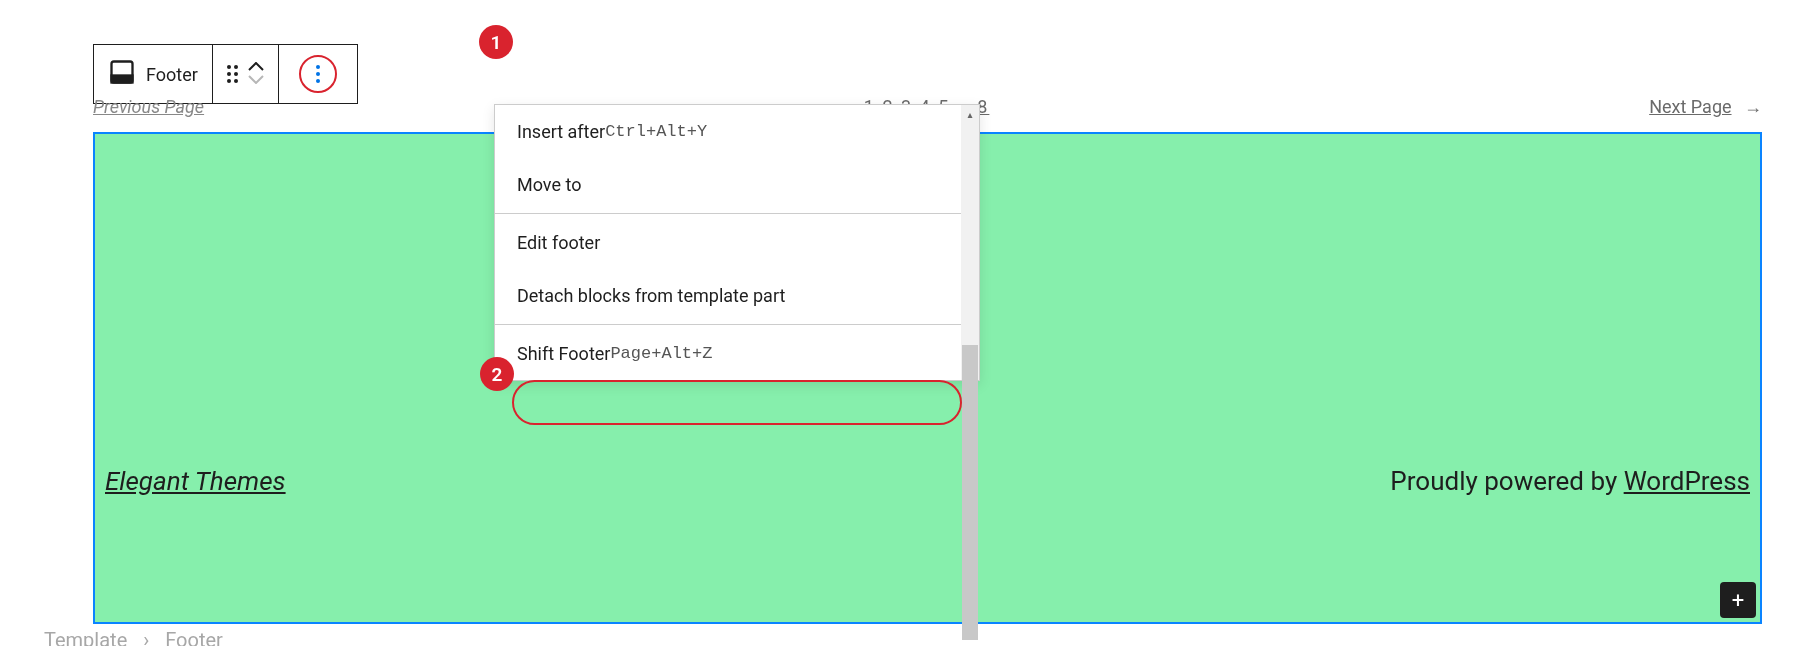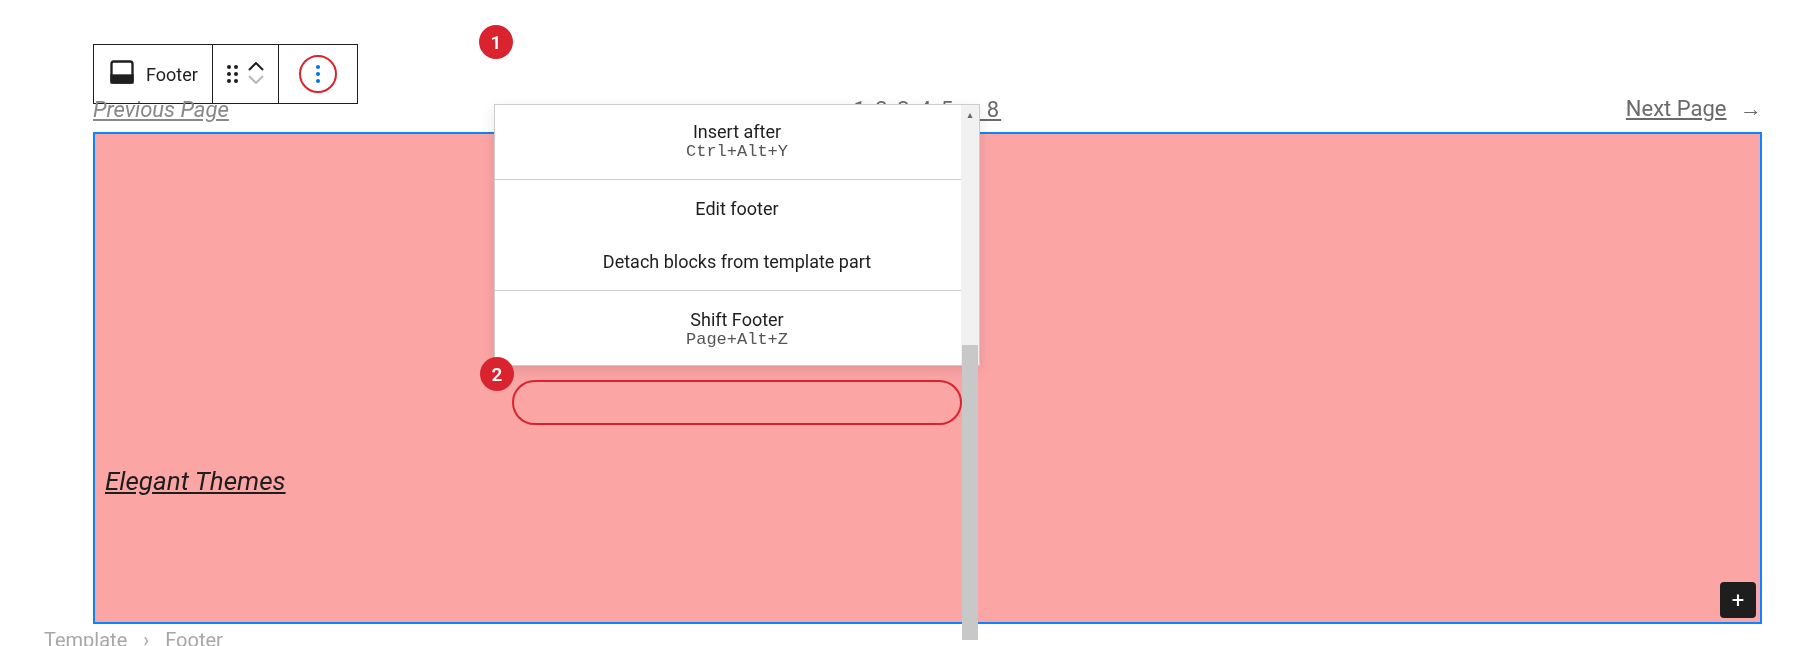--- a/index.html
+++ b/index.html
@@ -39,34 +39,34 @@
     .kebab-circle {
       width: 38px; height: 38px; border: 2.5px solid #d9232e; border-radius: 50%;
       display: flex; align-items: center; justify-content: center;
     }
     .kebab { display: flex; flex-direction: column; gap: 3px; }
     .kebab span { width: 4px; height: 4px; background: #0073e6; border-radius: 50%; }
 
     .pagination-row {
       position: absolute;
       top: 96px; left: 93px; right: 38px;
-      display: flex; justify-content: space-between; align-items: flex-end;
-      font-size: 22px; color: #6a6a6a;
+      display: flex; justify-content: space-between; align-items: flex-start;
+      font-size: 18px; color: #6a6a6a;
     }
     .pages { letter-spacing: 2px; text-decoration: underline; color: #6a6a6a; }
     .prev-page { text-decoration: underline; font-style: italic; color: #888; }
     .next-page { color: #6a6a6a; }
     .next-page a { text-decoration: underline; color: #6a6a6a; }
     .arrow { margin-left: 8px; }
 
     .footer-block {
       position: absolute;
       top: 132px; left: 93px; right: 38px; height: 492px;
       border: 2px solid #0a84ff;
-      background: #fca5a5;
+      background: #86efac;
     }
     .footer-content {
       position: absolute; left: 10px; right: 10px; top: 332px;
       display: flex; justify-content: space-between; align-items: center;
       font-size: 26px; color: #1e1e1e;
     }
     .elegant { font-style: italic; text-decoration: underline; }
     .powered a { text-decoration: underline; color: #1e1e1e; }
 
     .add-btn {
@@ -82,21 +82,20 @@
       width: 486px;
       background: #fff;
       border: 1px solid #ccc;
       box-shadow: 0 4px 12px rgba(0,0,0,0.1);
     }
     .dropdown-item {
       display: flex; align-items: center;
       padding: 16px 22px;
       font-size: 18px; color: #1e1e1e;
       cursor: pointer;
-      flex-direction: column;
     }
     .dropdown-sep { border-top: 1px solid #ccc; margin: 2px 0; }
     .shortcut { color: #555; font-size: 17px; font-family: Liberation Mono, monospace; }
     .lock-icon-svg { width: 20px; height: 26px; }
     .scrollbar {
       position: absolute; right: 0; top: 0; bottom: 0; width: 18px;
       background: #f1f1f1;
     }
     .scrollbar-thumb {
       position: absolute; top: 240px; width: 16px; left: 1px; height: 295px;
@@ -182,30 +181,36 @@
   <span class="pages">1 2 3 4 5 … 8</span>
   <span class="next-page">
     <a>Next Page</a>
     <span class="arrow">→</span>
   </span>
 </div>
 
 <div class="footer-block">
   <div class="footer-content">
     <span class="elegant">Elegant Themes</span>
+    <span class="powered">
+      <span>Proudly powered by </span><a>WordPress</a>
+    </span>
   </div>
   <div class="add-btn">
     <span>+</span>
   </div>
 </div>
 
 <div class="dropdown">
   <div class="dropdown-item">
     <span>Insert after</span>
     <span class="shortcut">Ctrl+Alt+Y</span>
+  </div>
+  <div class="dropdown-item">
+    <span>Move to</span>
   </div>
   <div class="dropdown-sep"></div>
   <div class="dropdown-item">
     <span>Edit footer</span>
   </div>
   <div class="dropdown-item">
     <span>Detach blocks from template part</span>
   </div>
   <div class="dropdown-sep"></div>
   <div class="dropdown-item">

